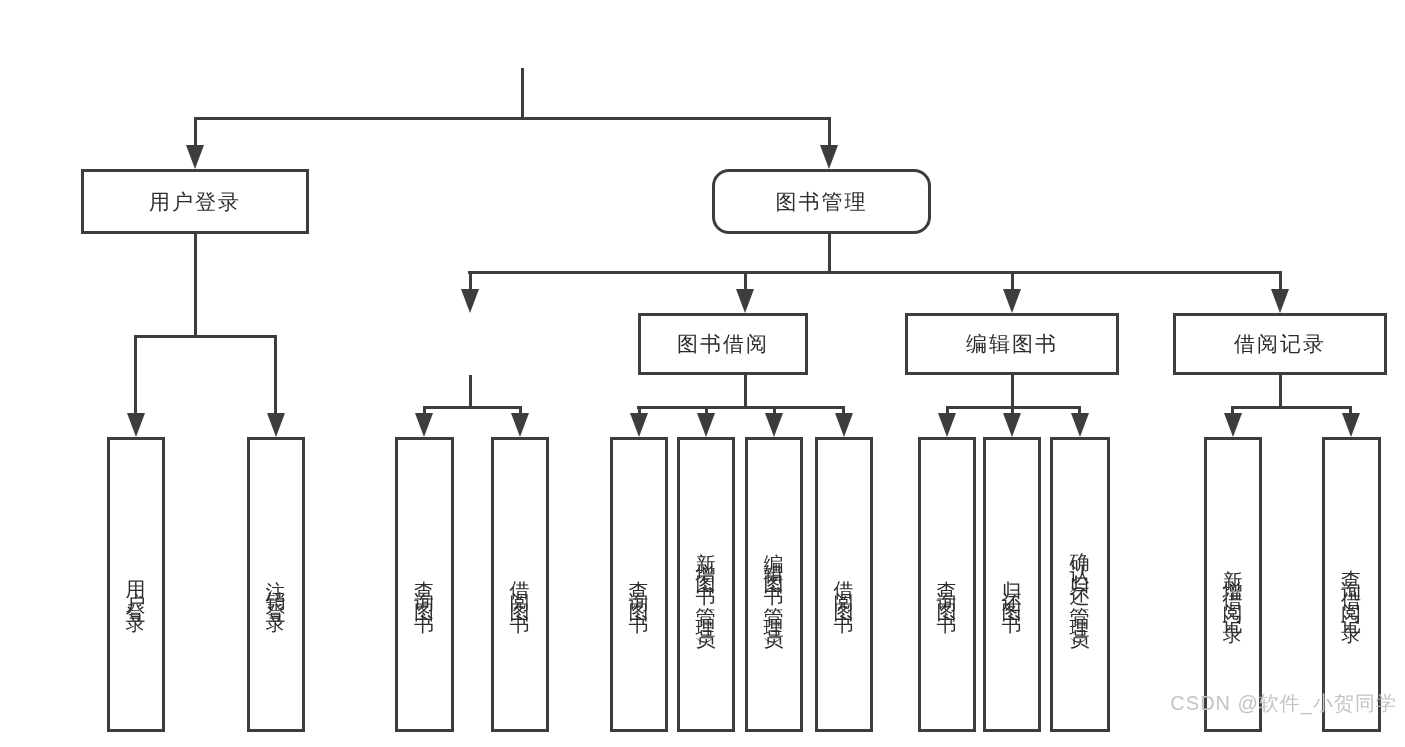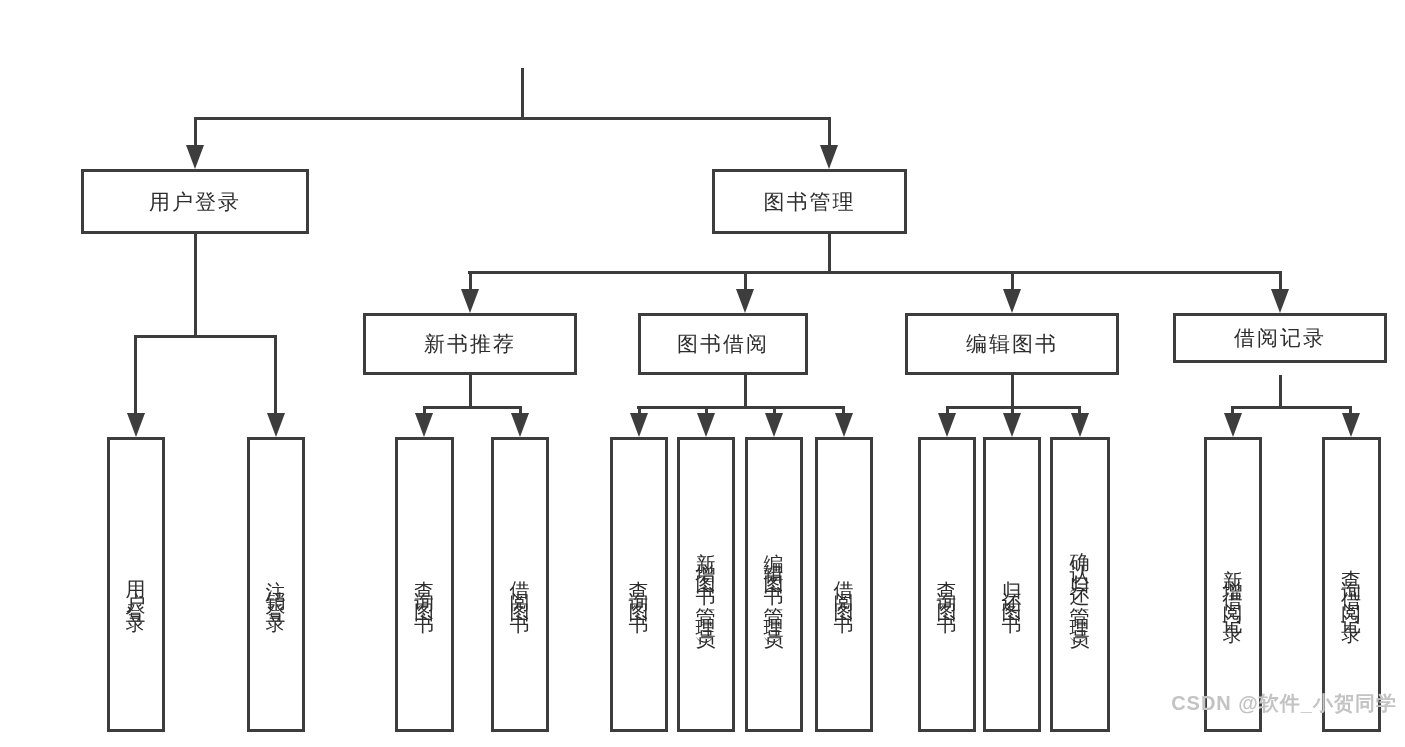--- a/index.html
+++ b/index.html
@@ -72,44 +72,43 @@
 
 
   <div class="vline" style="left:521px; top:68px; height:51px;"></div>
   <div class="hline" style="left:194px; top:117px; width:637px;"></div>
   <div class="vline" style="left:194px; top:117px; height:30px;"></div>
   <div class="vline" style="left:828px; top:117px; height:30px;"></div>
   <div class="arr" style="left:186px; top:145px;"></div>
   <div class="arr" style="left:820px; top:145px;"></div>
 
   <div class="box" style="left:81px; top:169px; width:228px; height:65px;">用户登录</div>
-  <div class="box" style="left:712px; top:169px; width:195px; height:65px;">图书管理</div>
+  <div class="box" style="left:712px; top:169px; width:219px; height:65px;border-radius:17px;">图书管理</div>
 
   <div class="vline" style="left:194px; top:234px; height:102px;"></div>
   <div class="hline" style="left:134px; top:335px; width:143px;"></div>
   <div class="vline" style="left:134px; top:335px; height:80px;"></div>
   <div class="vline" style="left:274px; top:335px; height:80px;"></div>
   <div class="arr" style="left:127px; top:413px;"></div>
   <div class="arr" style="left:267px; top:413px;"></div>
 
   <div class="vline" style="left:828px; top:234px; height:39px;"></div>
   <div class="hline" style="left:468px; top:271px; width:813px;"></div>
   <div class="vline" style="left:469px; top:271px; height:20px;"></div>
   <div class="vline" style="left:744px; top:271px; height:20px;"></div>
   <div class="vline" style="left:1011px; top:271px; height:20px;"></div>
   <div class="vline" style="left:1279px; top:271px; height:20px;"></div>
   <div class="arr" style="left:461px; top:289px;"></div>
   <div class="arr" style="left:736px; top:289px;"></div>
   <div class="arr" style="left:1003px; top:289px;"></div>
   <div class="arr" style="left:1271px; top:289px;"></div>
 
-  <div class="box" style="left:363px; top:313px; width:214px; height:62px;">新书推荐</div>
   <div class="box" style="left:638px; top:313px; width:170px; height:62px;">图书借阅</div>
   <div class="box" style="left:905px; top:313px; width:214px; height:62px;">编辑图书</div>
-  <div class="box" style="left:1173px; top:313px; width:214px; height:50px;">借阅记录</div>
+  <div class="box" style="left:1173px; top:313px; width:214px; height:62px;">借阅记录</div>
 
   <div class="vline" style="left:469px; top:375px; height:33px;"></div>
   <div class="hline" style="left:423px; top:406px; width:99px;"></div>
   <div class="vline" style="left:423px; top:406px; height:9px;"></div>
   <div class="vline" style="left:519px; top:406px; height:9px;"></div>
   <div class="arr" style="left:415px; top:413px;"></div>
   <div class="arr" style="left:511px; top:413px;"></div>
 
   <div class="vline" style="left:744px; top:375px; height:33px;"></div>
   <div class="hline" style="left:637px; top:406px; width:208px;"></div>
@@ -149,15 +148,15 @@
   <div class="box vbox" style="left:745px; top:437px; width:58px; height:295px;">编辑图书（管理员）</div>
   <div class="box vbox" style="left:815px; top:437px; width:58px; height:295px;">借阅图书</div>
 
   <div class="box vbox" style="left:918px; top:437px; width:58px; height:295px;">查询图书</div>
   <div class="box vbox" style="left:983px; top:437px; width:58px; height:295px;">归还图书</div>
   <div class="box vbox" style="left:1050px; top:437px; width:60px; height:295px;">确认归还（管理员）</div>
 
   <div class="box vbox" style="left:1204px; top:437px; width:58px; height:295px;">新增借阅记录</div>
   <div class="box vbox" style="left:1322px; top:437px; width:59px; height:295px;">查询借阅记录</div>
 
-  <div class="watermark" style="right:8px; top:690px;font-weight:bold;">CSDN @软件_小贺同学</div>
+  <div class="watermark" style="right:8px; top:690px;">CSDN @软件_小贺同学</div>
 
 </div>
 
 </body></html>

